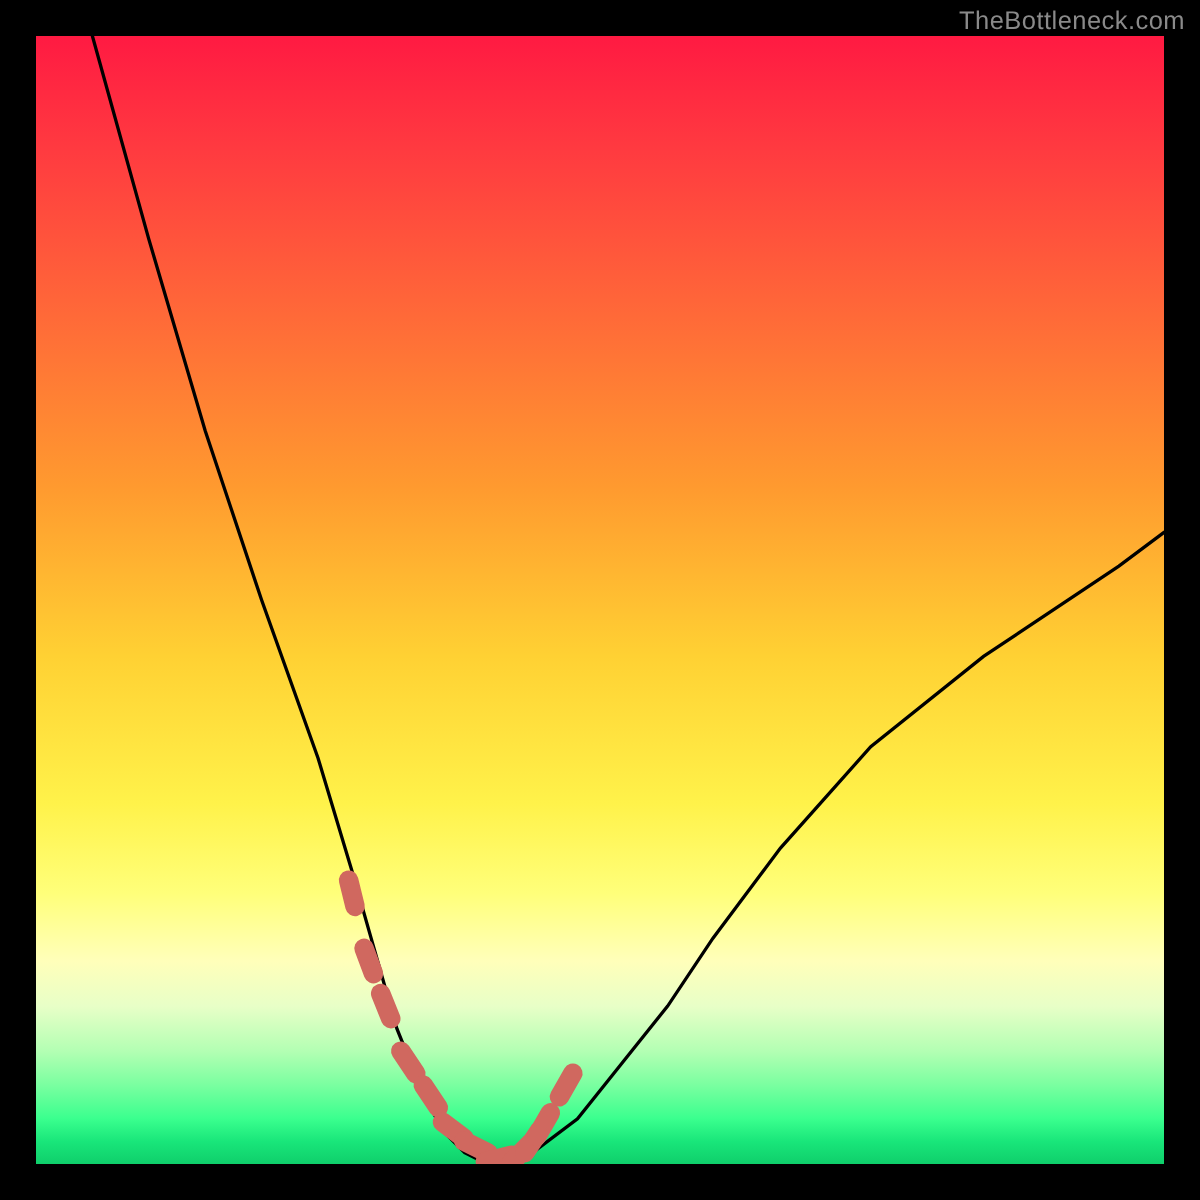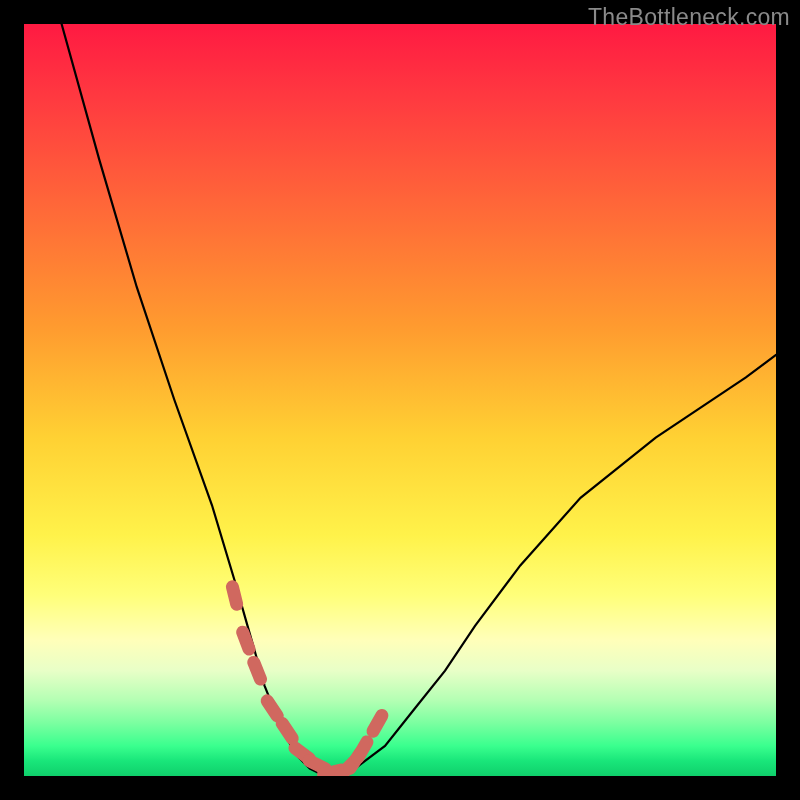--- a/index.html
+++ b/index.html
@@ -31,21 +31,21 @@
       #7affa0 93%,
       #3aff8e 96%,
       #19e67a 98%,
       #0fcf6b 100%);
   }
   .watermark {
     position: absolute;
     right: 10px;
     top: 4px;
     color: #8a8a8a;
-    font-size: 23px;
+    font-size: 17px;
     letter-spacing: 0.3px;
     font-weight: 500;
     user-select: none;
   }
   .plot {
     position: absolute;
     left: 24px;
     top: 24px;
     width: 752px;
     height: 752px;

